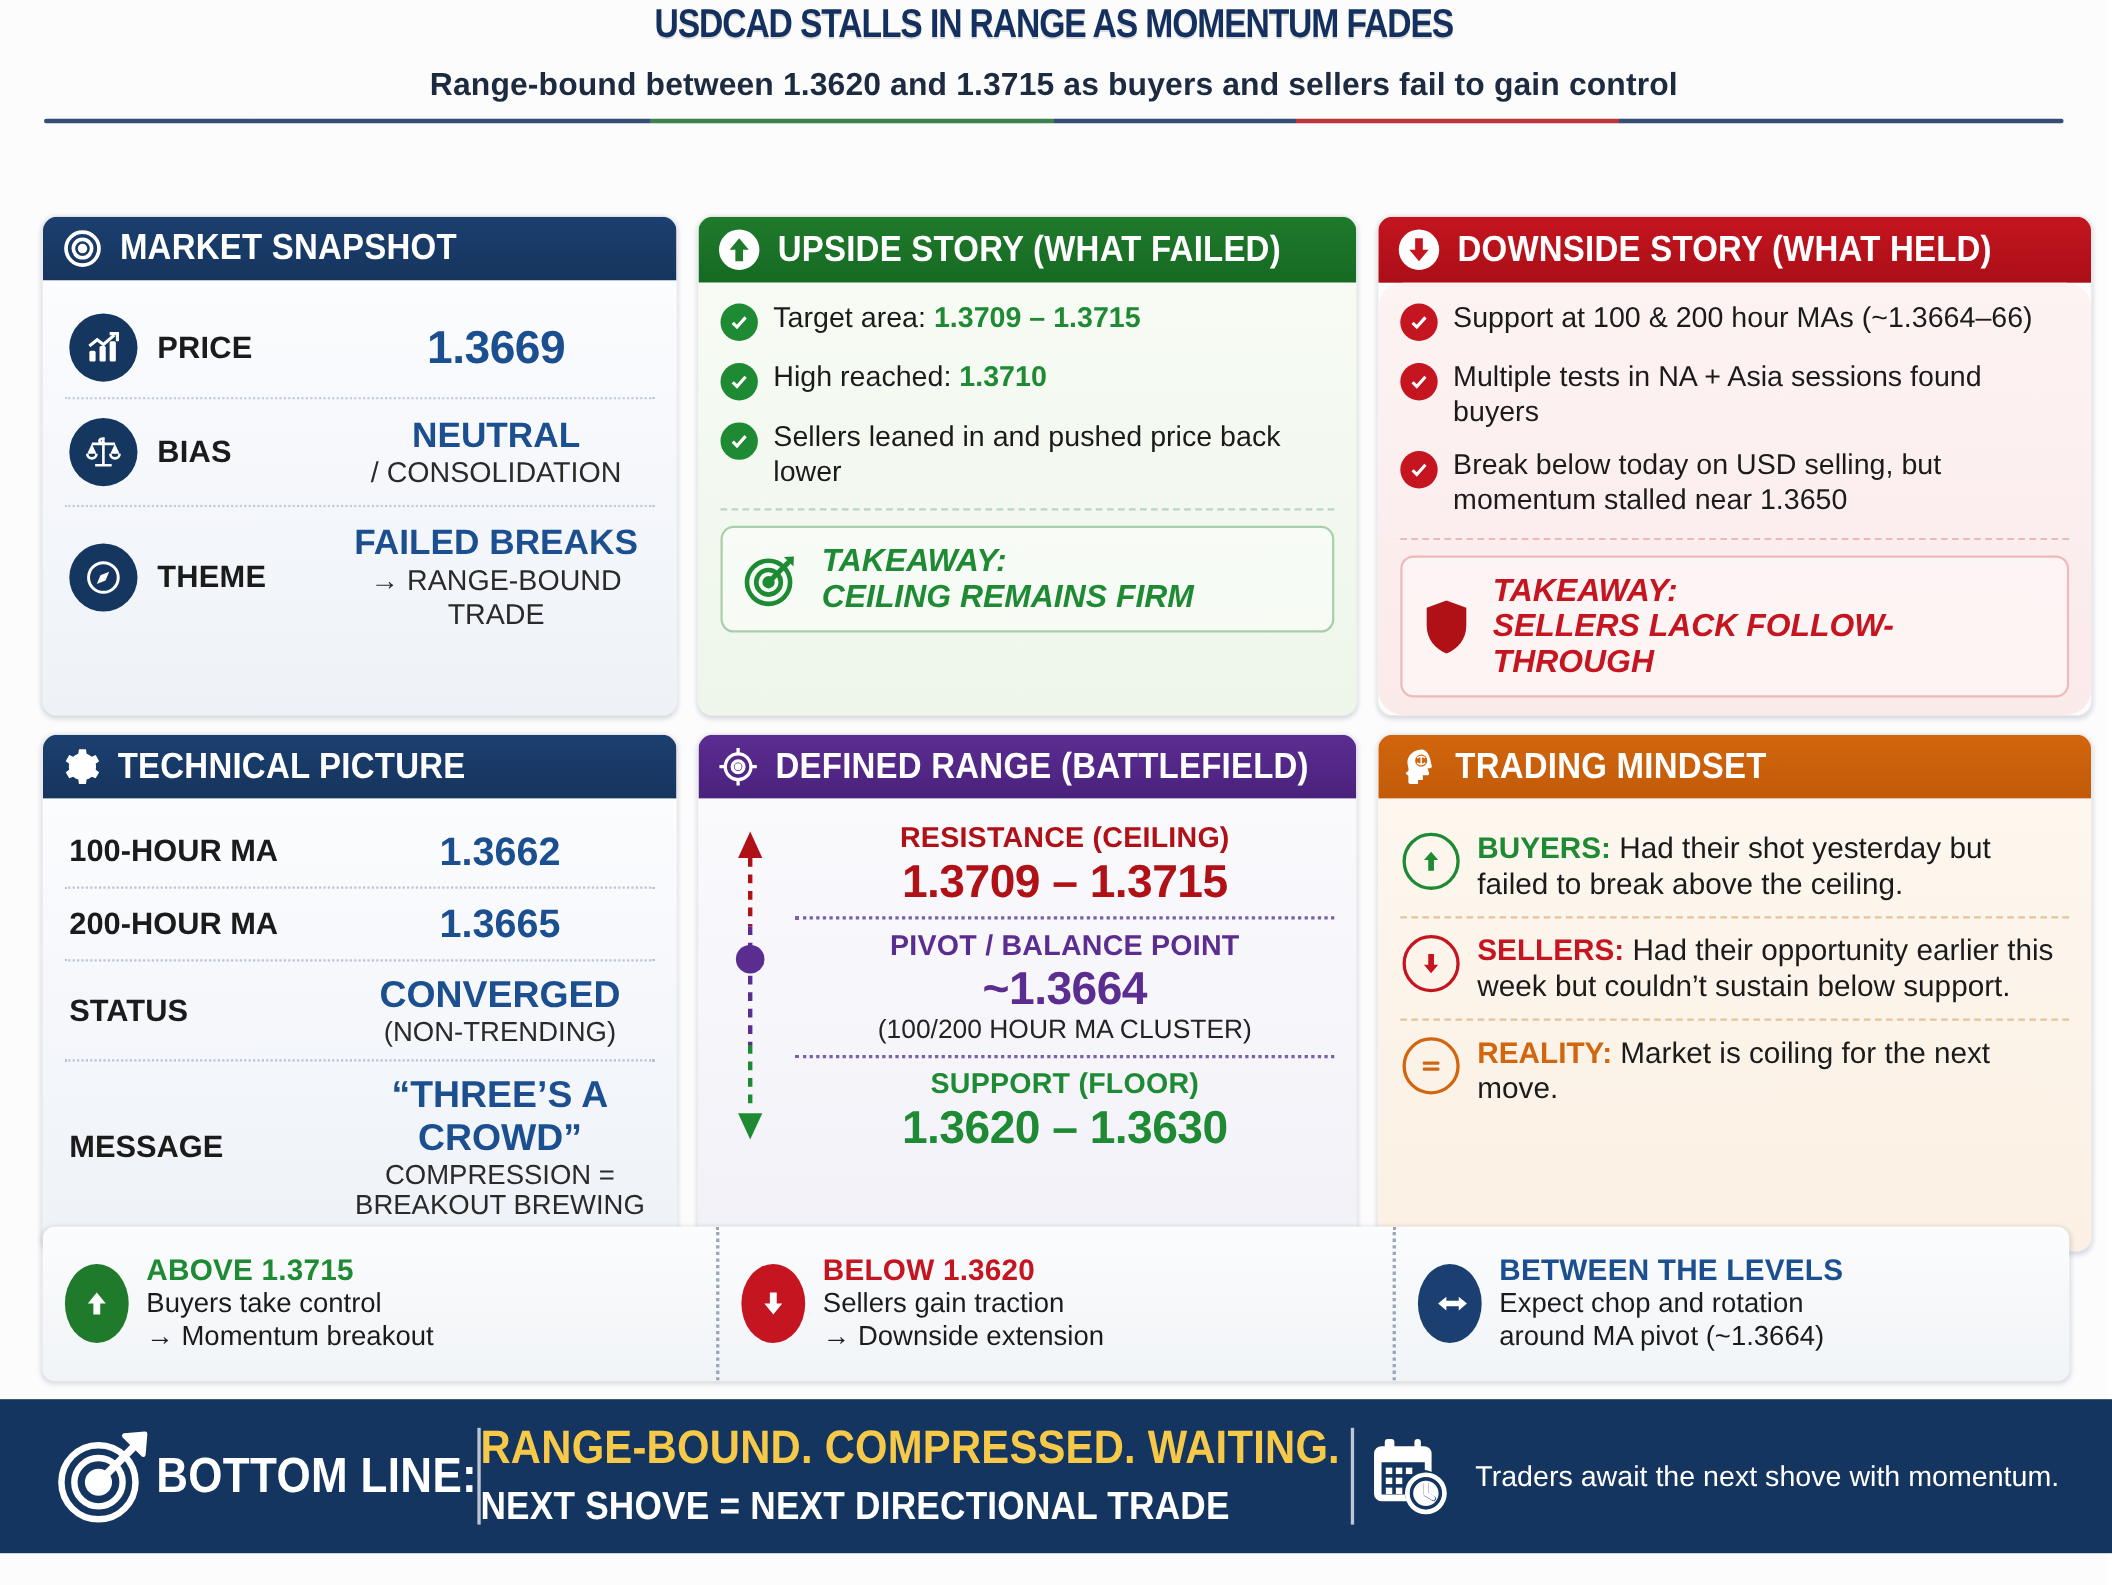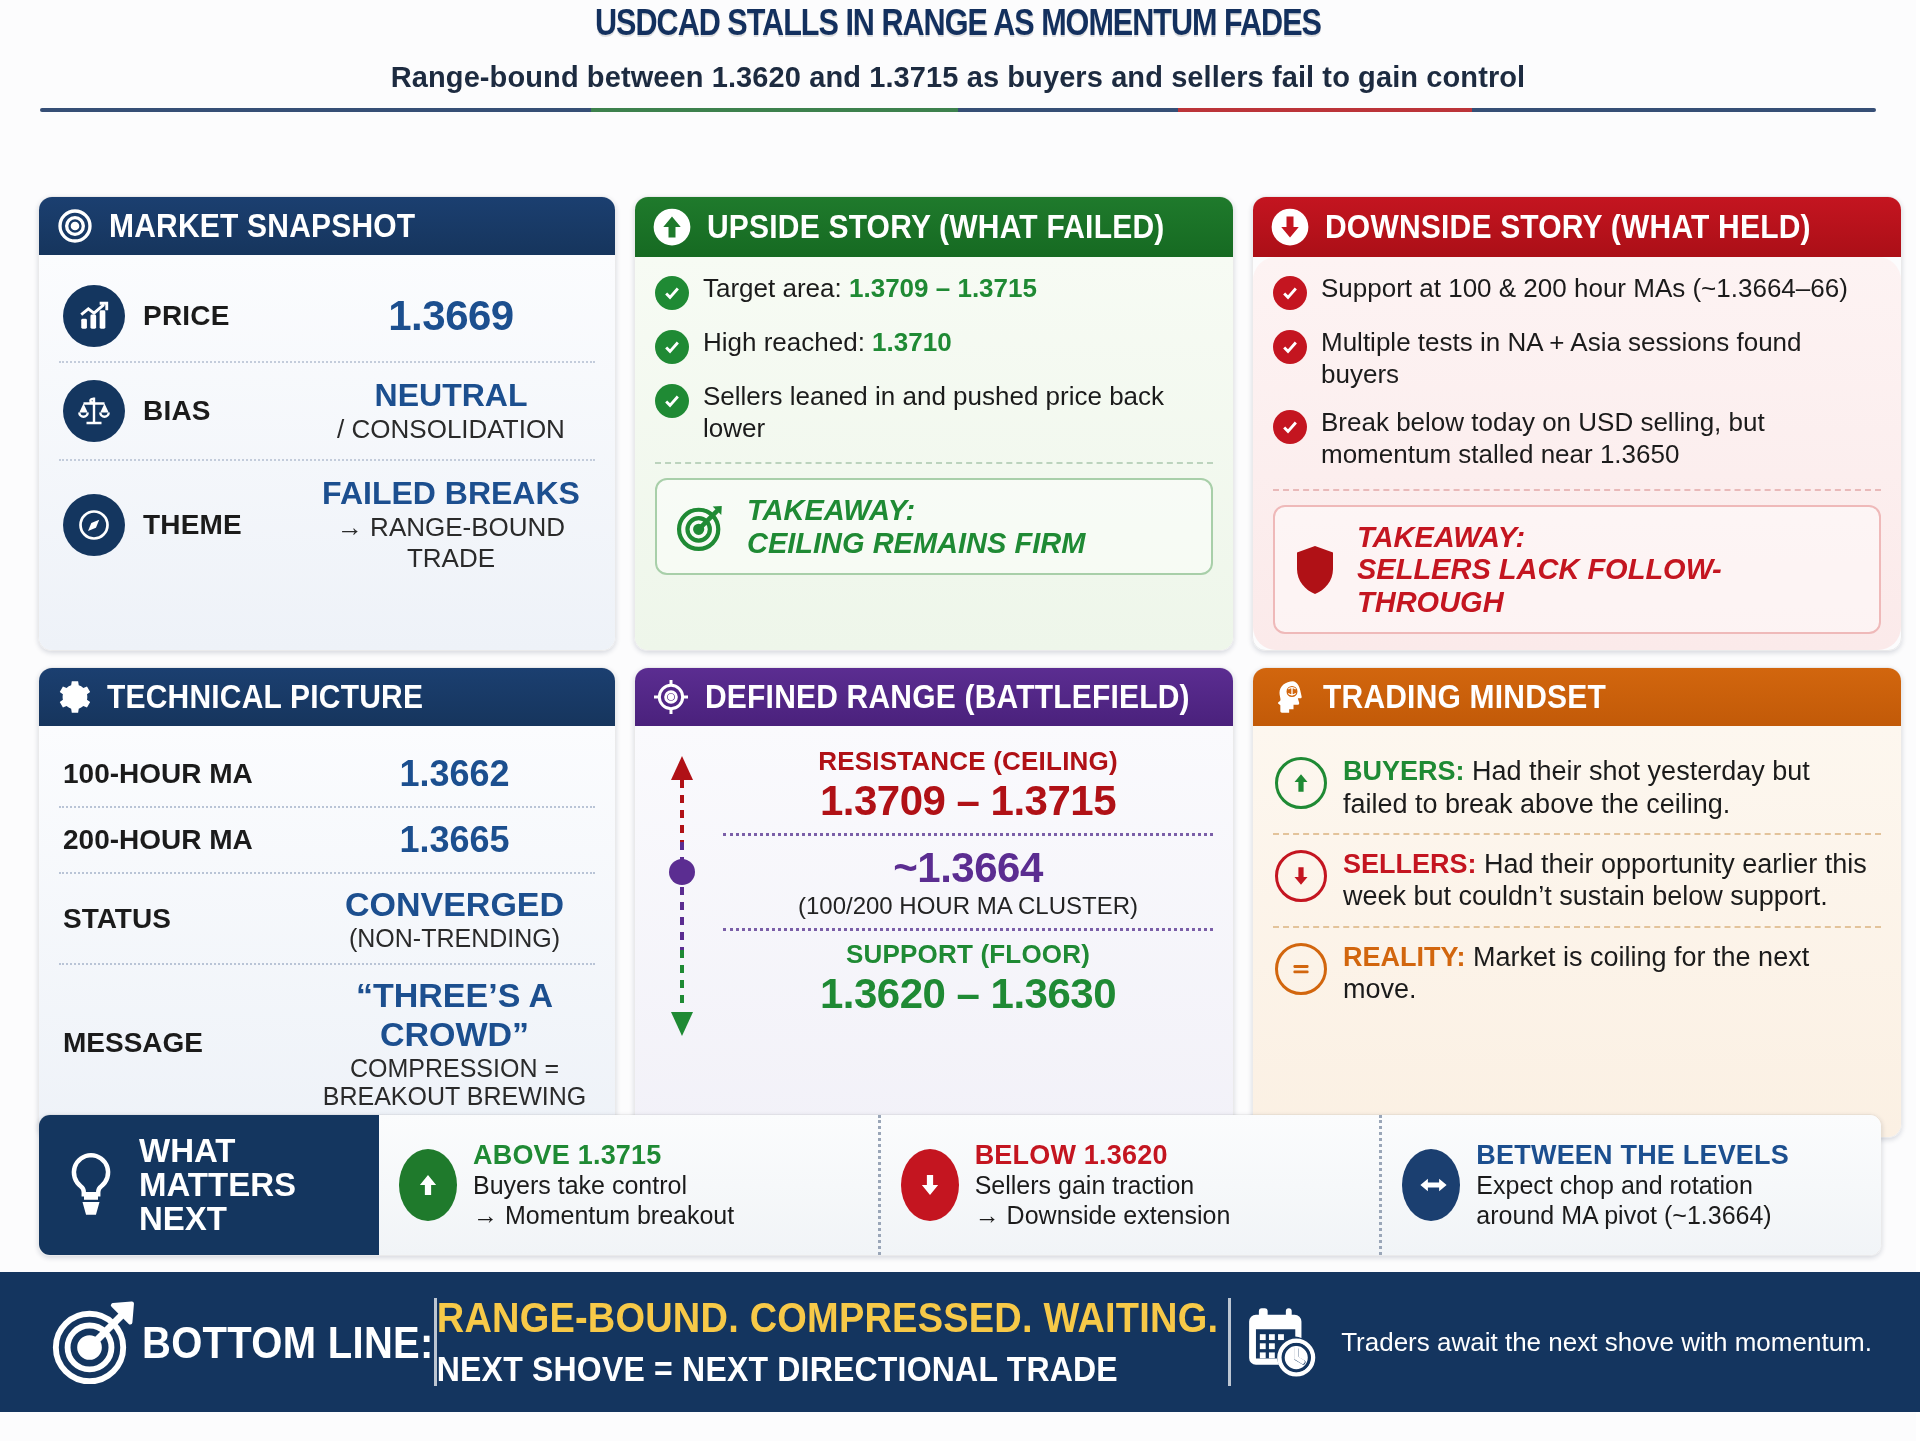--- a/index.html
+++ b/index.html
@@ -410,20 +410,21 @@
               <path d="M27 290 L38 266 L16 266 Z" fill="#1f8a34"></path>
             </svg>
           </div>
           <div class="range-col">
             <div class="rr">
               <div class="lbl c-red">RESISTANCE (CEILING)</div>
               <div class="val c-red">1.3709 – 1.3715</div>
             </div>
             <div class="rdiv"></div>
             <div class="rr">
+              <div class="lbl c-purple">PIVOT / BALANCE POINT</div>
               <div class="val c-purple">~1.3664</div>
               <div class="note">(100/200 HOUR MA CLUSTER)</div>
             </div>
             <div class="rdiv"></div>
             <div class="rr">
               <div class="lbl c-green">SUPPORT (FLOOR)</div>
               <div class="val c-green">1.3620 – 1.3630</div>
             </div>
           </div>
         </div>
@@ -466,33 +467,20 @@
               </svg>
             </span>
           <span class="mind-txt"><b class="o">REALITY:</b><span> Market is coiling for the next move.</span></span>
         </div>
       </div>
     </div>
 
   </div>
 
   <div class="wmn">
-    <div class="wmn-left">
-      <span>
-        <svg width="56" height="74" viewBox="0 0 24 30" fill="none" stroke="#fff" stroke-width="1.9">
-          <path d="M12 2.2a7.4 7.4 0 00-4.4 13.3c.8.6 1.3 1.5 1.3 2.5v1h6.2v-1c0-1 .5-1.9 1.3-2.5A7.4 7.4 0 0012 2.2z"></path>
-          <path d="M9 20.4h6M9.6 23.2h4.8l-1 3.6h-2.8z" fill="#fff"></path>
-        </svg>
-      </span>
-      <span class="t">
-        <div>WHAT</div>
-        <div>MATTERS</div>
-        <div>NEXT</div>
-      </span>
-    </div>
     <div class="wmn-right">
       <div class="wmn-item">
         <span class="oval g">
             <svg width="30" height="30" viewBox="0 0 24 24" fill="#fff">
               <path d="M12 4l6.5 8h-4v8h-5v-8h-4z"></path>
             </svg>
           </span>
         <span>
           <div class="wmn-h g">ABOVE 1.3715</div>
           <div class="wmn-b">Buyers take control</div>

